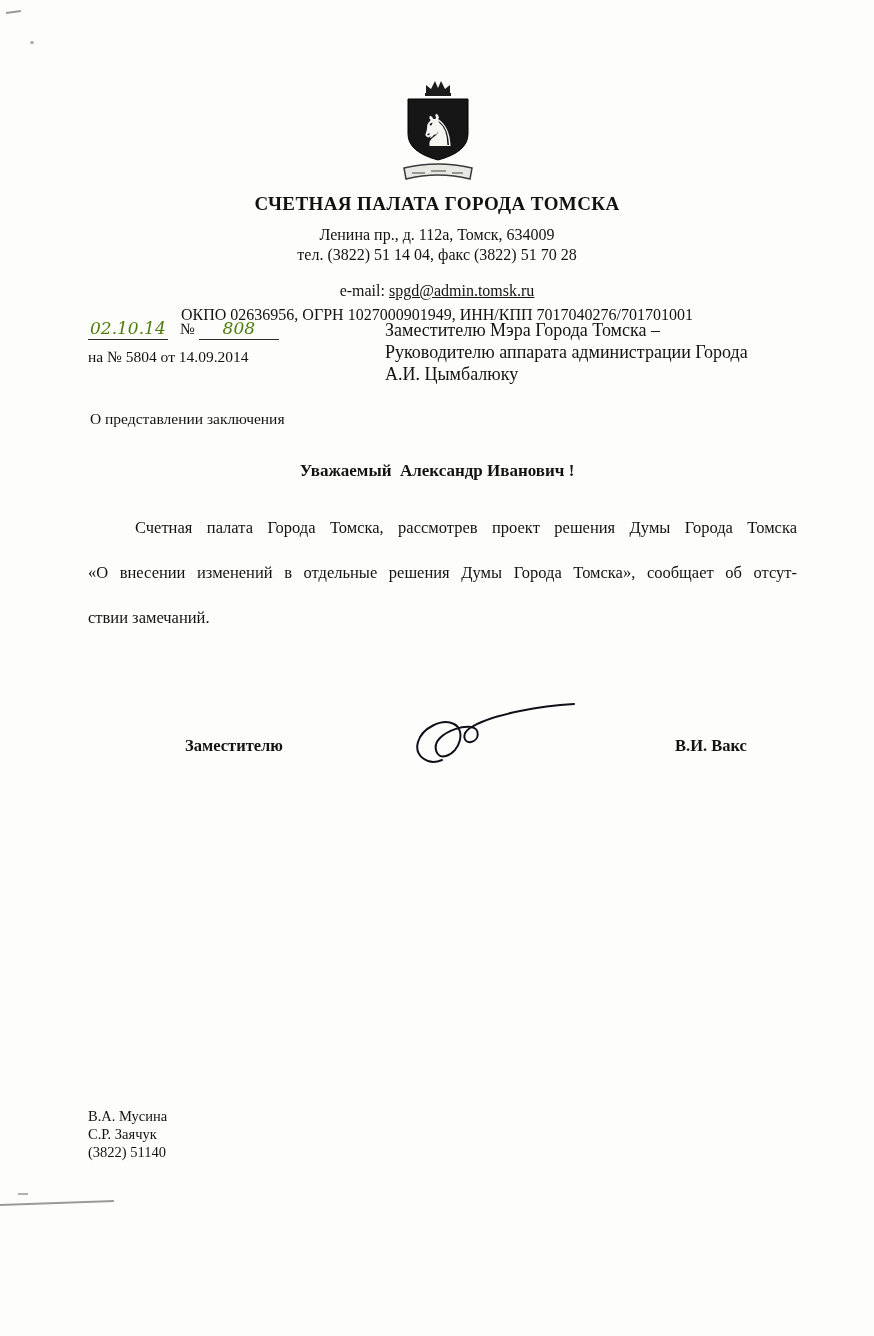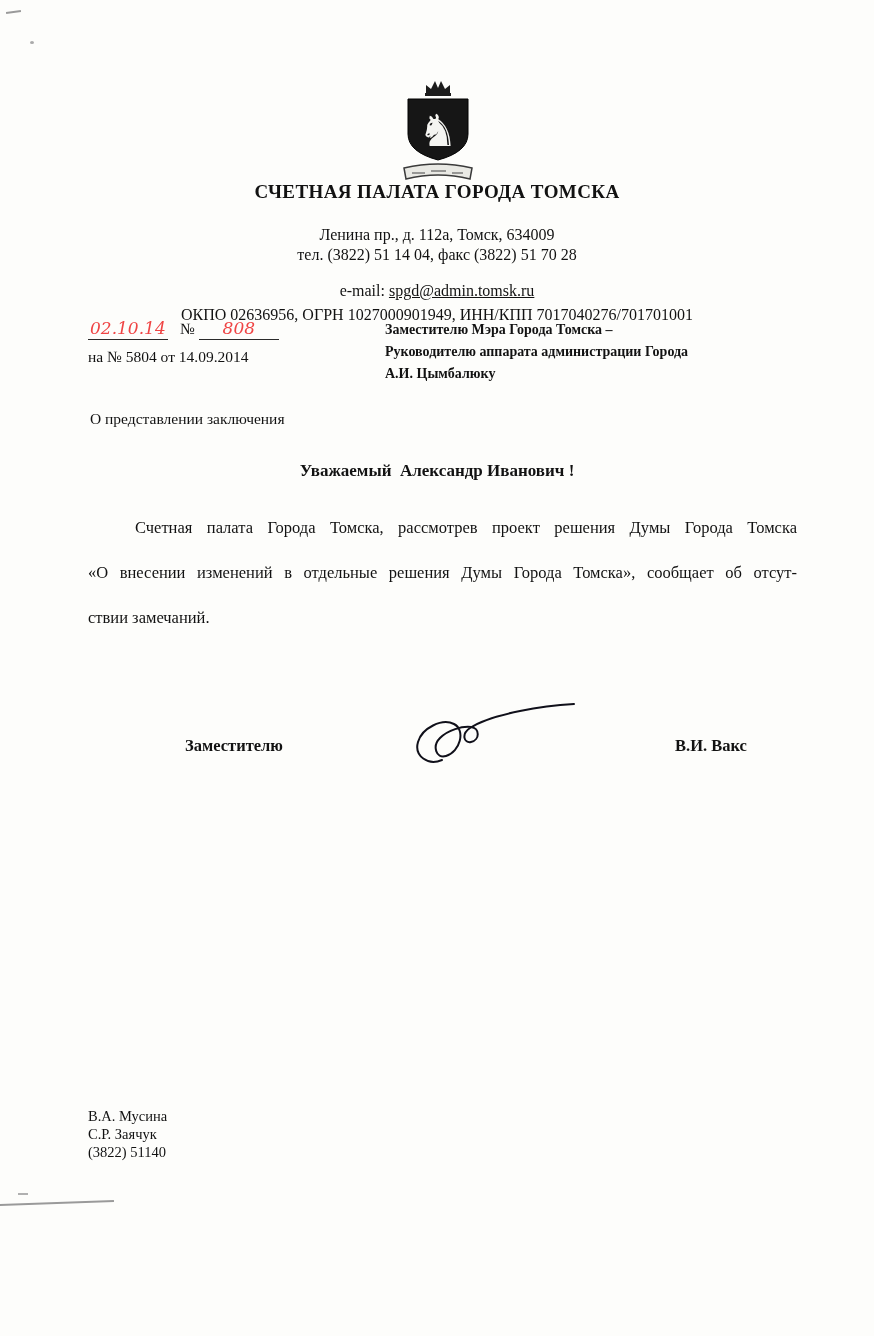--- a/index.html
+++ b/index.html
@@ -15,29 +15,29 @@
   }
   .abs { position: absolute; }
   .center { left: 0; right: 0; text-align: center; }
   .org-name { font-size: 19px; font-weight: bold; letter-spacing: 0.4px; }
   .hdr-line { font-size: 16px; }
   .email-link { text-decoration: underline; }
   .hand {
     font-family: "DejaVu Serif", serif;
     font-style: italic;
     font-size: 17px;
-    color: #ef4444;
+    color: #4d7c0f;
   }
   .blank-underline {
     display: inline-block;
     border-bottom: 1.4px solid #2a2a2a;
     padding: 0 2px 1px 2px;
   }
   .ref-line { font-size: 15.5px; }
-  .addressee-line { font-size: 14px; font-weight: bold; line-height: 22px; }
+  .addressee-line { font-size: 18px; font-weight: normal; line-height: 22px; }
   .subject { font-size: 15.5px; }
   .salutation { font-size: 17px; font-weight: bold; }
   .bodyline {
     position: absolute;
     left: 88px;
     width: 709px;
     font-size: 16.5px;
   }
   .jl { text-align: justify; text-align-last: justify; }
   .sig-label { font-size: 16.5px; font-weight: bold; }
@@ -58,21 +58,21 @@
     <svg width="74" height="106" viewBox="0 0 74 106">
       <path d="M26 16 L26 7 L31 11 L35 3 L38 10 L41 3 L45 11 L50 7 L50 16 Z" fill="#1c1c1c"></path>
       <rect x="25" y="15" width="26" height="3" fill="#1c1c1c"></rect>
       <path d="M8 21 H68 V56 Q68 74 38 82 Q8 74 8 56 Z" fill="#161616" stroke="#000000"></path>
       <text x="38" y="68" font-size="44" text-anchor="middle" fill="#f5f5f2" font-family="DejaVu Sans, sans-serif">♞</text>
       <path d="M4 90 Q38 82 72 90 L70 101 Q38 93 6 101 Z" fill="#e9e9e4" stroke="#3a3a3a" stroke-width="1.5"></path>
       <path d="M12 95 h13 M31 93 h15 M52 95 h11" stroke="#444444" stroke-width="1.2" fill="none"></path>
     </svg>
   </div>
 
-  <div class="abs center org-name" style="top:181px;">СЧЕТНАЯ ПАЛАТА ГОРОДА ТОМСКА</div>
+  <div class="abs center org-name" style="top:193px;">СЧЕТНАЯ ПАЛАТА ГОРОДА ТОМСКА</div>
 
   <div class="abs center hdr-line" style="top:226px;">Ленина пр., д. 112а, Томск, 634009</div>
 
   <div class="abs center hdr-line" style="top:246px;">тел. (3822) 51 14 04, факс (3822) 51 70 28</div>
 
   <div class="abs center hdr-line" style="top:282px;">
     <span>e-mail:</span>
     <span class="email-link">spgd@admin.tomsk.ru</span>
   </div>
 

